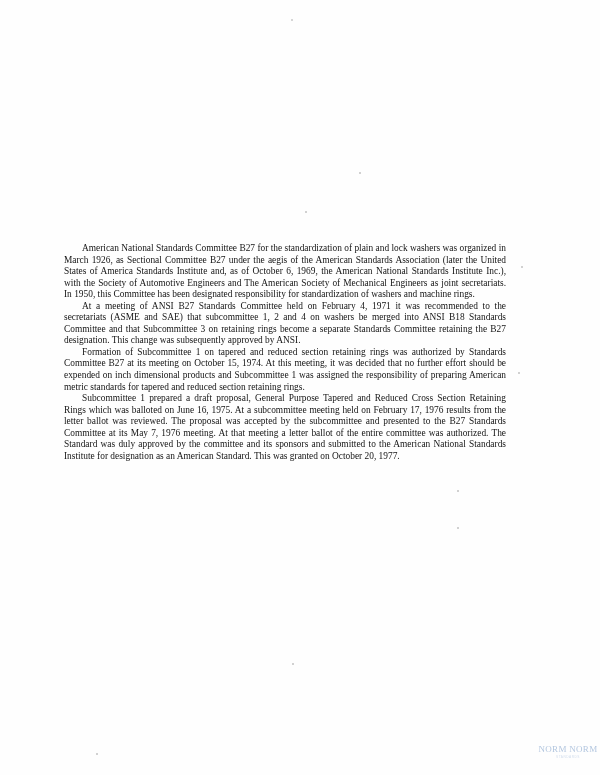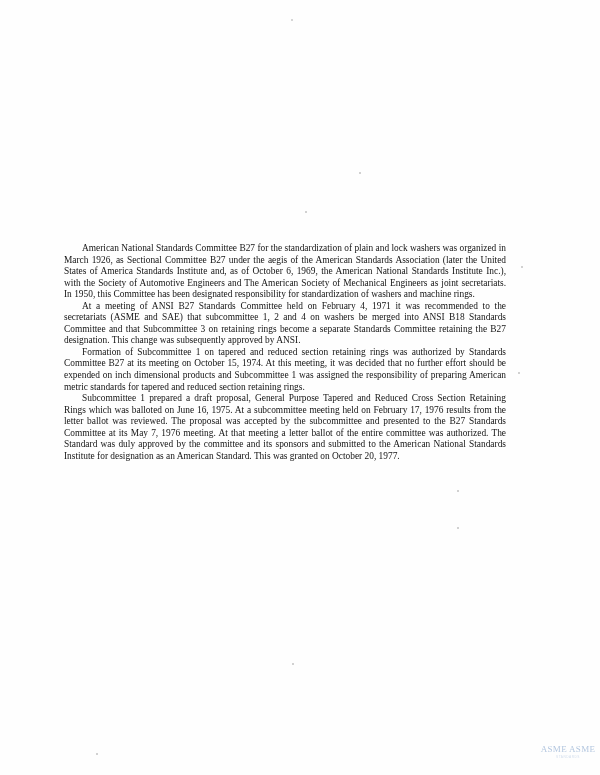--- a/index.html
+++ b/index.html
@@ -125,17 +125,17 @@
 
   <div class="body-text">
     <p>American National Standards Committee B27 for the standardization of plain and lock washers was organized in March 1926, as Sectional Committee B27 under the aegis of the American Standards Association (later the United States of America Standards Institute and, as of October 6, 1969, the American National Standards Institute Inc.), with the Society of Automotive Engineers and The American Society of Mechanical Engineers as joint secretariats. In 1950, this Committee has been designated responsibility for standardization of washers and machine rings.</p>
     <p>At a meeting of ANSI B27 Standards Committee held on February 4, 1971 it was recommended to the secretariats (ASME and SAE) that subcommittee 1, 2 and 4 on washers be merged into ANSI B18 Standards Committee and that Subcommittee 3 on retaining rings become a separate Standards Committee retaining the B27 designation. This change was subsequently approved by ANSI.</p>
     <p>Formation of Subcommittee 1 on tapered and reduced section retaining rings was authorized by Standards Committee B27 at its meeting on October 15, 1974. At this meeting, it was decided that no further effort should be expended on inch dimensional products and Subcommittee 1 was assigned the responsibility of preparing American metric standards for tapered and reduced section retaining rings.</p>
     <p>Subcommittee 1 prepared a draft proposal, General Purpose Tapered and Reduced Cross Section Retaining Rings which was balloted on June 16, 1975. At a subcommittee meeting held on February 17, 1976 results from the letter ballot was reviewed. The proposal was accepted by the subcommittee and presented to the B27 Standards Committee at its May 7, 1976 meeting. At that meeting a letter ballot of the entire committee was authorized. The Standard was duly approved by the committee and its sponsors and submitted to the American National Standards Institute for designation as an American Standard. This was granted on October 20, 1977.</p>
   </div>
 
 
   <div class="watermark">
-    <div class="watermark-main">ASME ASME</div>
+    <div class="watermark-main">NORM NORM</div>
     <div class="watermark-sub">STANDARDS</div>
   </div>
 
 </div>
 
 </body></html>

